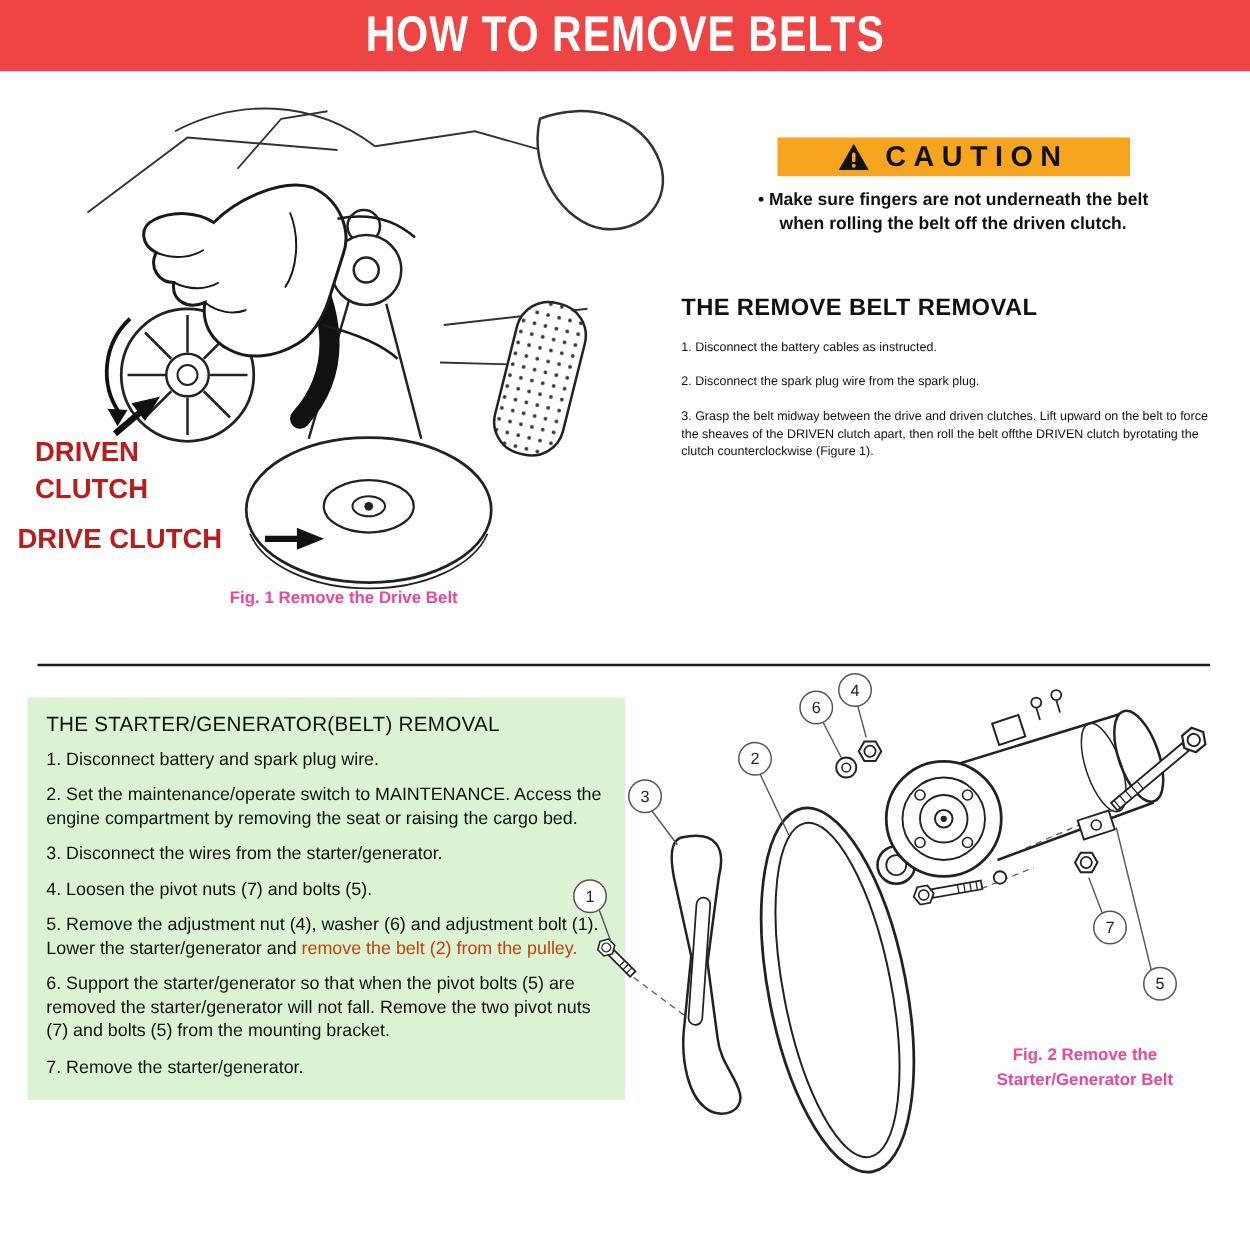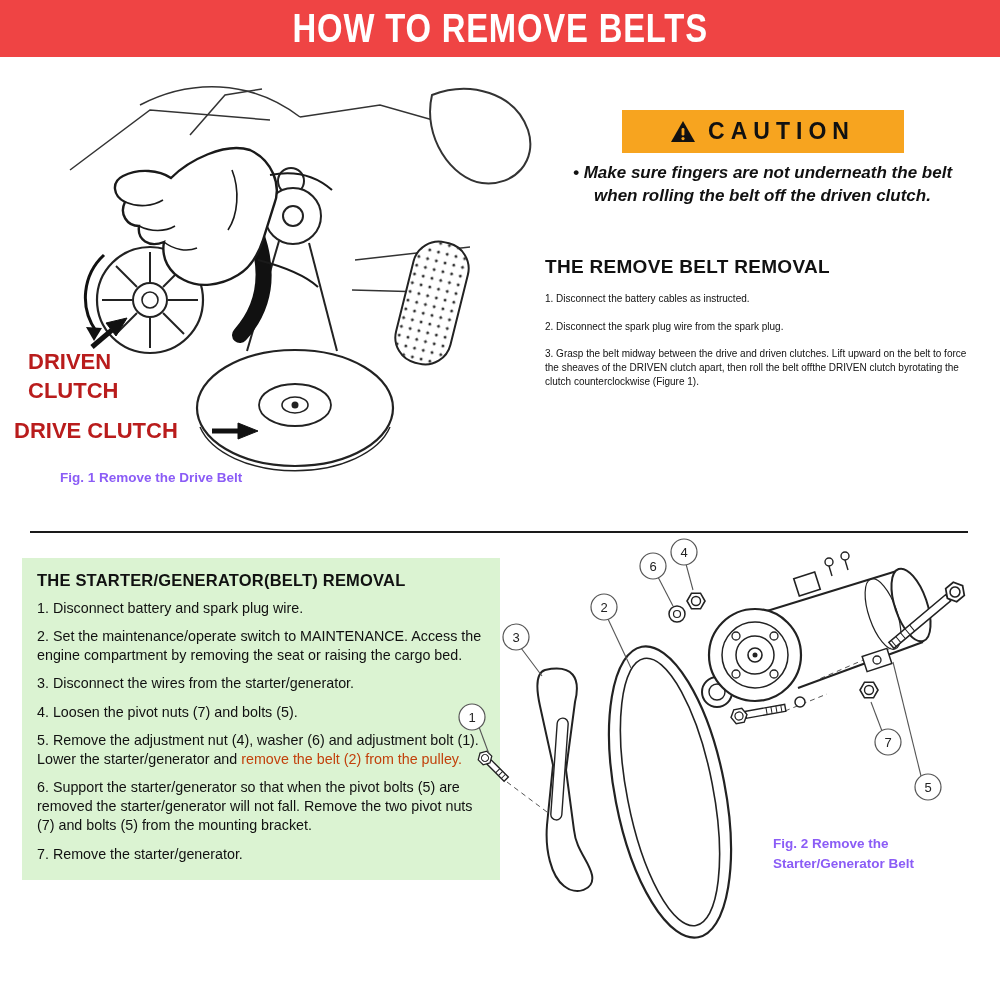--- a/index.html
+++ b/index.html
@@ -9,38 +9,38 @@
   .topbar { position:absolute; top:0; left:0; width:1000px; height:57px; background:#ef4444;
             display:flex; align-items:center; justify-content:center; }
   .topbar h1 { color:#fff; font-size:40px; font-weight:bold; letter-spacing:1px;
                transform:scaleX(0.82); white-space:nowrap; }
 
   .fig1-area { position:absolute; left:0; top:60px; width:545px; height:445px; }
   .fig1-svg  { position:absolute; left:0; top:15px; }
   .part-label { position:absolute; font-weight:bold; font-size:22px; color:#b91c1c; }
   .part-label.driven { left:28px; top:288px; line-height:1.3; }
   .part-label.drive  { left:14px; top:358px; }
-  .fig-caption { position:absolute; font-size:13.5px; font-weight:bold; color:#8b5cf6; text-align:left; }
+  .fig-caption { position:absolute; font-size:13.5px; font-weight:bold; color:#ec4899; text-align:center; }
   .fig1-cap { left:60px; top:410px; width:430px; }
 
   .right-col { position:absolute; left:545px; top:95px; width:435px; }
-  .caution { width:282px; height:43px; background:#F7A41F; margin:15px auto 0;
+  .caution { width:282px; height:31px; background:#F7A41F; margin:15px auto 0;
              display:flex; align-items:center; justify-content:center; gap:12px; }
   .caution-label { font-size:23px; font-weight:bold; letter-spacing:6px; color:#111; }
-  .warning { margin-top:9px; font-size:17px; font-weight:bold; font-style:italic;
+  .warning { margin-top:9px; font-size:14px; font-weight:bold; 
              text-align:center; line-height:1.35; }
   .preline { white-space:pre-line; }
   .sec-title { margin-top:48px; font-size:19px; font-weight:bold; letter-spacing:.3px; }
   .right-col .step { margin-top:14px; font-size:10px; line-height:1.37; }
 
   .divider { position:absolute; left:30px; top:531px; width:938px; border-top:2px solid #1a1a1a; }
 
   .green-box { position:absolute; left:22px; top:558px; width:478px; background:#DBF3D2;
                padding:13px 15px 16px; }
-  .green-box h2 { font-size:16.5px; font-weight:bold; letter-spacing:.2px; margin-bottom:4px; }
+  .green-box h2 { font-size:16.5px; font-weight:normal; letter-spacing:.2px; margin-bottom:4px; }
   .green-box .step { margin-top:9px; font-size:14.3px; line-height:1.34; }
   .hl { color:#c2410c; }
 
   .fig2-area { position:absolute; left:455px; top:530px; width:545px; height:470px; }
   .fig2-svg  { position:absolute; left:0; top:0; }
   .fig2-cap  { left:318px; top:304px; width:190px; line-height:1.45; }
 </style>
 </head>
 <body>
 

